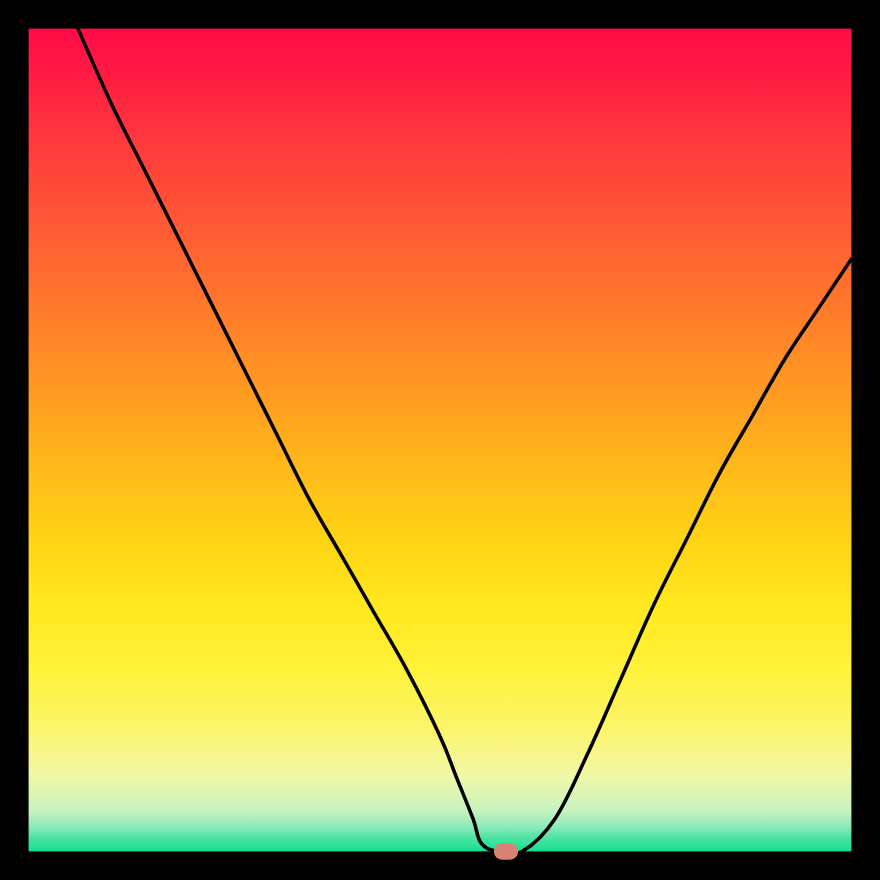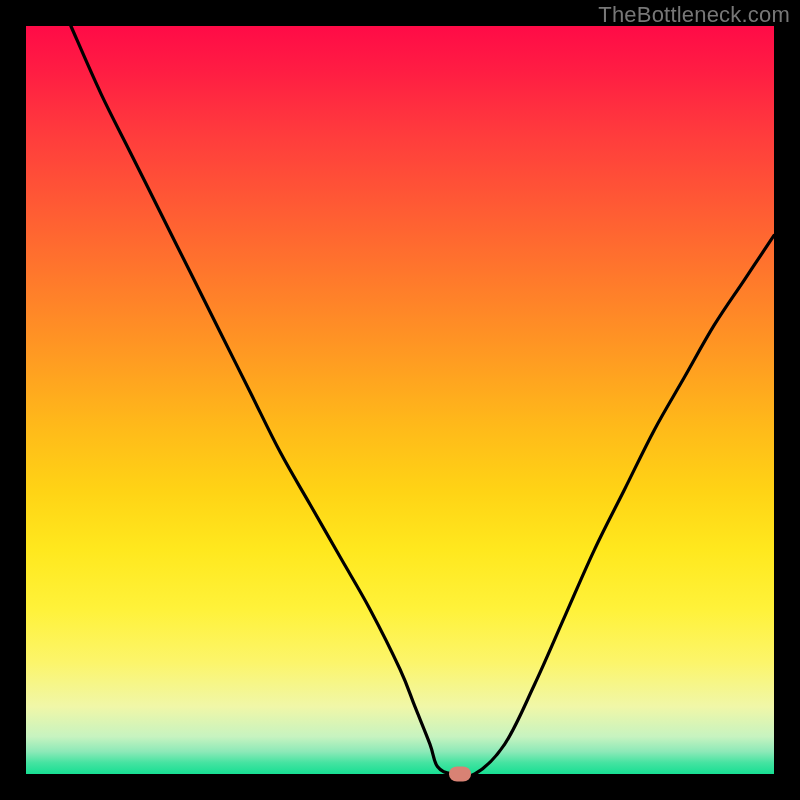--- a/index.html
+++ b/index.html
@@ -76,14 +76,13 @@
 
 <div class="frame">
   <div class="plot-area"></div>
 
   <svg class="curve" viewBox="0 0 748 748" preserveAspectRatio="none">
     <path id="curve-path" d="M 44.879999999999995 0 C 50.26559999999999 12.117599999999989, 64.02879999999999 44.43119999999992, 74.8 67.31999999999994 C 85.5712 90.20879999999995, 93.94880000000002 105.61760000000007, 104.72000000000001 127.16000000000008 C 115.4912 148.7024000000001, 123.8688 165.4576, 134.64 187 C 145.41119999999998 208.5424, 153.7888 225.2976, 164.56 246.83999999999997 C 175.3312 268.38239999999996, 183.70880000000002 285.1376, 194.48000000000002 306.68 C 205.2512 328.2224, 213.6288 344.9776, 224.4 366.52 C 235.1712 388.06239999999997, 243.54880000000003 406.164, 254.32000000000002 426.36 C 265.0912 446.55600000000004, 273.46880000000004 459.8704, 284.24 478.72 C 295.0112 497.56960000000004, 303.38879999999995 512.2304, 314.15999999999997 531.08 C 324.9312 549.9296, 333.3088 563.244, 344.08000000000004 583.44 C 354.85120000000006 603.6360000000001, 365.9216 625.7768, 374 643.28 C 382.0784 660.7832, 383.5744 667.216, 388.96000000000004 680.6800000000001 C 394.34560000000005 694.1440000000001, 399.8808 707.3088, 403.92 718.08 C 407.9592 728.8512000000001, 407.36080000000004 735.1344, 411.40000000000003 740.52 C 415.4392 745.9055999999999, 419.628 746.6536, 426.35999999999996 748 C 433.0919999999999 749.3464, 439.3752 753.3856, 448.8 748 C 458.2248 742.6144, 467.9488 734.2368, 478.72 718.08 C 489.49120000000005 701.9232000000001, 497.8688000000001 681.1288, 508.64000000000004 658.24 C 519.4112 635.3512000000001, 527.7887999999999 615.1552, 538.56 590.9200000000001 C 549.3312 566.6848000000001, 557.7088 546.4888000000001, 568.48 523.6 C 579.2512 500.7112, 587.6288 485.3024, 598.4 463.76 C 609.1712 442.2176, 617.5487999999999 424.116, 628.3199999999999 403.91999999999996 C 639.0912 383.72399999999993, 647.4688 370.4096, 658.24 351.56 C 669.0112 332.7104, 677.3888000000001 316.7032, 688.1600000000001 299.2 C 698.9312000000001 281.6968, 707.3087999999999 270.47679999999997, 718.0799999999999 254.32 C 728.8512 238.16320000000002, 742.6143999999999 217.51840000000004, 748 209.44000000000005" fill="none" stroke="#000" stroke-width="3.2" stroke-linecap="round" stroke-linejoin="round"></path>
   </svg>
 
   <div id="marker" class="marker" style="left: 459.84px; top: 774px; background: rgb(216, 130, 116);"></div>
 
-  <div class="watermark">TheBottleneck.com</div>
 </div>
 
 </body></html>

